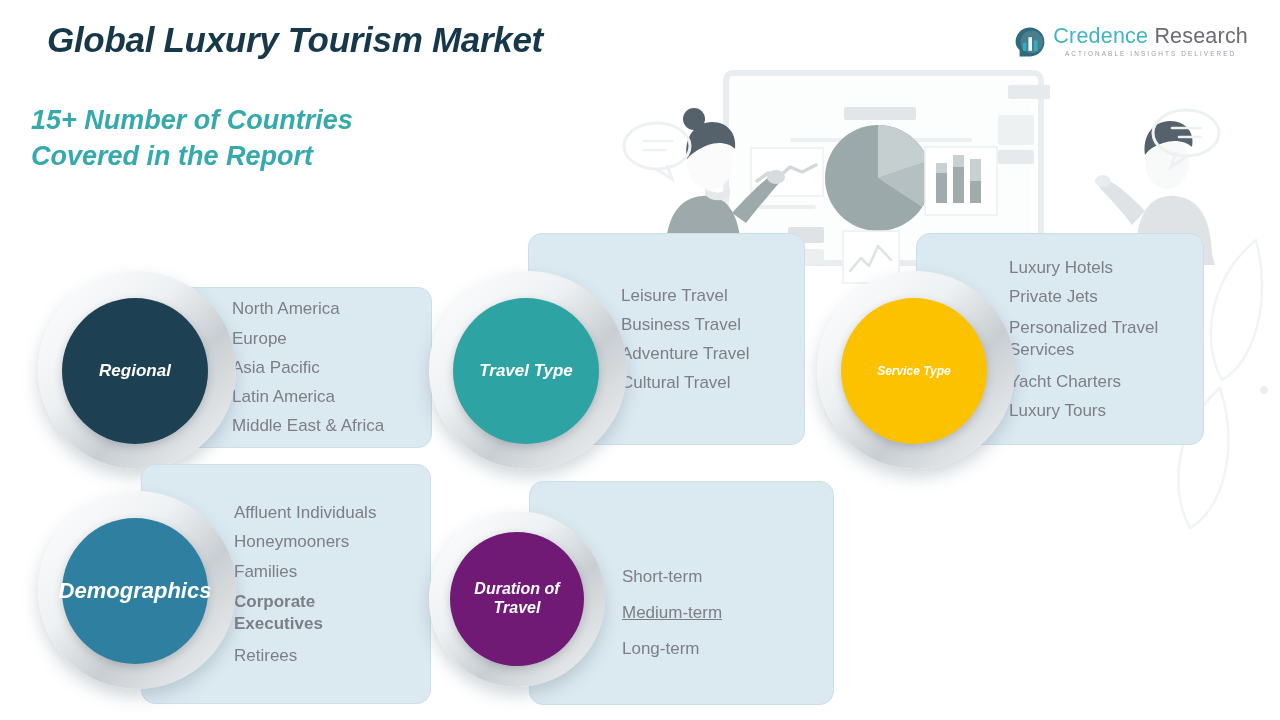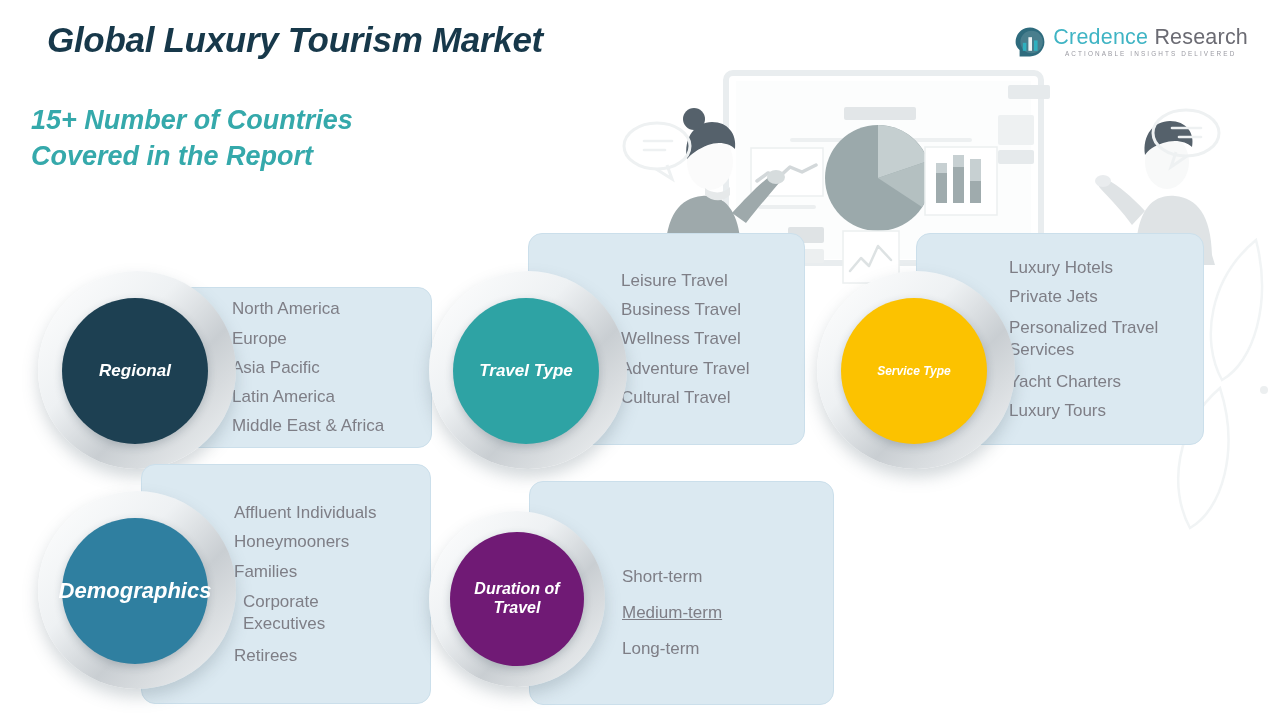--- a/index.html
+++ b/index.html
@@ -65,21 +65,21 @@
     white-space: pre-line;
   }
 
   
   #logo {
     position: absolute;
     right: 32px;
     top: 26px;
     z-index: 7;
     display: flex;
-    align-items: center;
+    align-items: flex-start;
   }
   #logo-mark { width: 32px; height: 32px; margin-right: 7px; flex: 0 0 auto; }
   #logo-text-wrap { display: flex; flex-direction: column; line-height: 1; }
   #logo-name {
     font-size: 21.5px;
     letter-spacing: 0.2px;
     white-space: nowrap;
   }
   #logo-name .c1 { color: #3fb4c4; }
   #logo-name .c2 { color: #6b6b73; }
@@ -262,21 +262,20 @@
     <div class="bubble" style="left:62px; top:298px; width:146px; height:146px; background:#1d4052; font-size:17px;">
       <span class="label">Regional</span>
     </div>
   </div>
 
   <div class="card">
     <div class="panel" style="left:528px; top:233px; width:277px; height:212px;">
       <div class="panel-list" style="padding-left:92px;">
         <div class="item">Leisure Travel</div>
         <div class="item">Business Travel</div>
-        <div class="item">Wellness Travel</div>
         <div class="item">Adventure Travel</div>
         <div class="item">Cultural Travel</div>
       </div>
     </div>
     <div class="halo" style="left:429px; top:271px; width:198px; height:198px;"></div>
     <div class="bubble" style="left:453px; top:298px; width:146px; height:146px; background:#2ea3a4; font-size:17px;">
       <span class="label">Travel Type</span>
     </div>
   </div>
 
@@ -295,21 +294,21 @@
       <span class="label">Service Type</span>
     </div>
   </div>
 
   <div class="card">
     <div class="panel" style="left:141px; top:464px; width:290px; height:240px;">
       <div class="panel-list" style="padding-left:92px;">
         <div class="item">Affluent Individuals</div>
         <div class="item">Honeymooners</div>
         <div class="item">Families</div>
-        <div class="item" style="white-space:normal; max-width:120px; line-height:1.32; margin:5px 9px;">Corporate Executives</div>
+        <div class="item" style="white-space:normal; max-width:120px; line-height:1.32; margin:5px 0;font-weight:bold;">Corporate Executives</div>
         <div class="item">Retirees</div>
       </div>
     </div>
     <div class="halo" style="left:38px; top:491px; width:198px; height:198px;"></div>
     <div class="bubble" style="left:62px; top:518px; width:146px; height:146px; background:#2f7fa0; font-size:22px;">
       <span class="label">Demographics</span>
     </div>
   </div>
 
   <div class="card">

